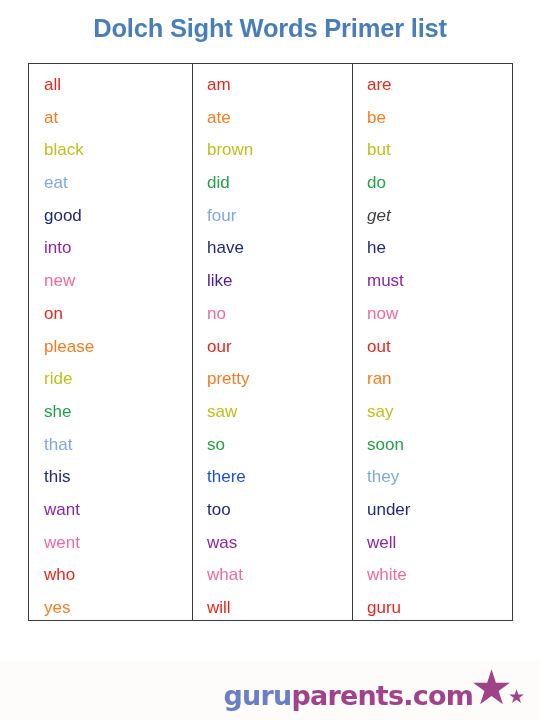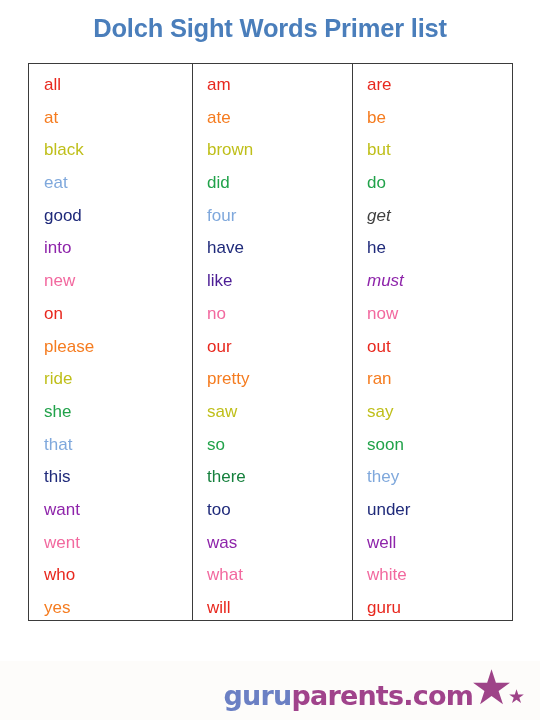--- a/index.html
+++ b/index.html
@@ -154,34 +154,34 @@
         <div class="word" style="color: rgb(191, 191, 26);">brown</div>
         <div class="word" style="color: rgb(33, 162, 74);">did</div>
         <div class="word" style="color: rgb(127, 168, 220);">four</div>
         <div class="word" style="color: rgb(31, 42, 122);">have</div>
         <div class="word" style="color: #4c1d95;">like</div>
         <div class="word" style="color: rgb(242, 105, 159);">no</div>
         <div class="word" style="color: rgb(232, 40, 30);">our</div>
         <div class="word" style="color: rgb(245, 124, 32);">pretty</div>
         <div class="word" style="color: rgb(191, 191, 26);">saw</div>
         <div class="word" style="color: rgb(33, 162, 74);">so</div>
-        <div class="word" style="color: #15803d;">there</div>
+        <div class="word" style="color: #1d4ed8;">there</div>
         <div class="word" style="color: rgb(31, 42, 122);">too</div>
         <div class="word" style="color: rgb(142, 36, 170);">was</div>
         <div class="word" style="color: rgb(242, 105, 159);">what</div>
         <div class="word" style="color: rgb(232, 40, 30);">will</div>
       </div>
     <div class="col col-3" style="border-left-color: rgb(59, 59, 59);">
         <div class="word" style="color: rgb(232, 40, 30);">are</div>
         <div class="word" style="color: rgb(245, 124, 32);">be</div>
         <div class="word" style="color: rgb(191, 191, 26);">but</div>
         <div class="word" style="color: rgb(33, 162, 74);">do</div>
         <div class="word" style="color: #404040; font-style: italic;">get</div>
         <div class="word" style="color: rgb(31, 42, 122);">he</div>
-        <div class="word" style="color: rgb(142, 36, 170); font-style: italic;">must</div>
+        <div class="word" style="color: rgb(142, 36, 170);">must</div>
         <div class="word" style="color: rgb(242, 105, 159);">now</div>
         <div class="word" style="color: rgb(232, 40, 30);">out</div>
         <div class="word" style="color: rgb(245, 124, 32);">ran</div>
         <div class="word" style="color: rgb(191, 191, 26);">say</div>
         <div class="word" style="color: rgb(33, 162, 74);">soon</div>
         <div class="word" style="color: rgb(127, 168, 220);">they</div>
         <div class="word" style="color: rgb(31, 42, 122);">under</div>
         <div class="word" style="color: rgb(142, 36, 170);">well</div>
         <div class="word" style="color: rgb(242, 105, 159);">white</div>
         <div class="word" style="color: rgb(232, 40, 30);">guru</div>

